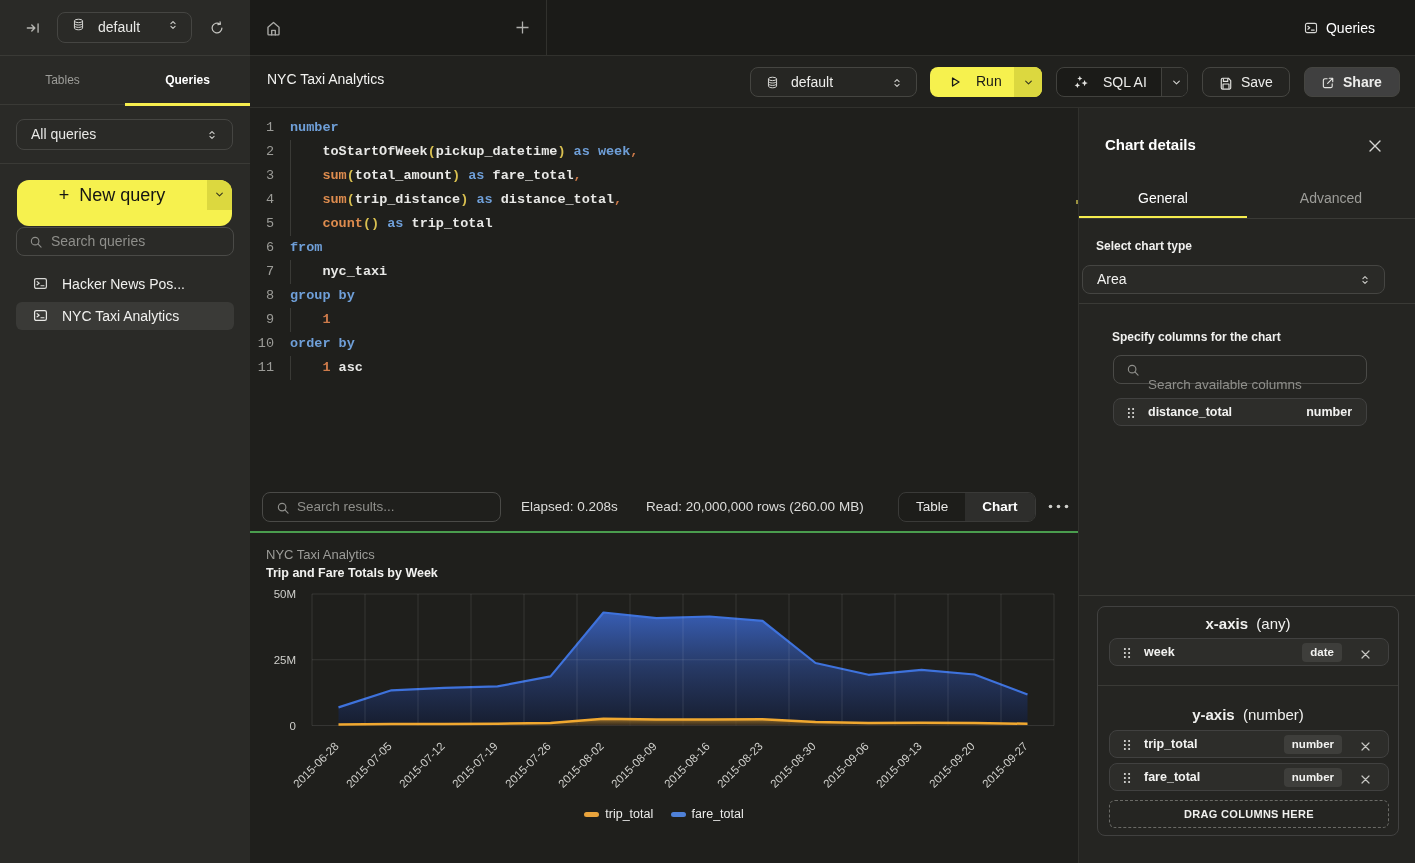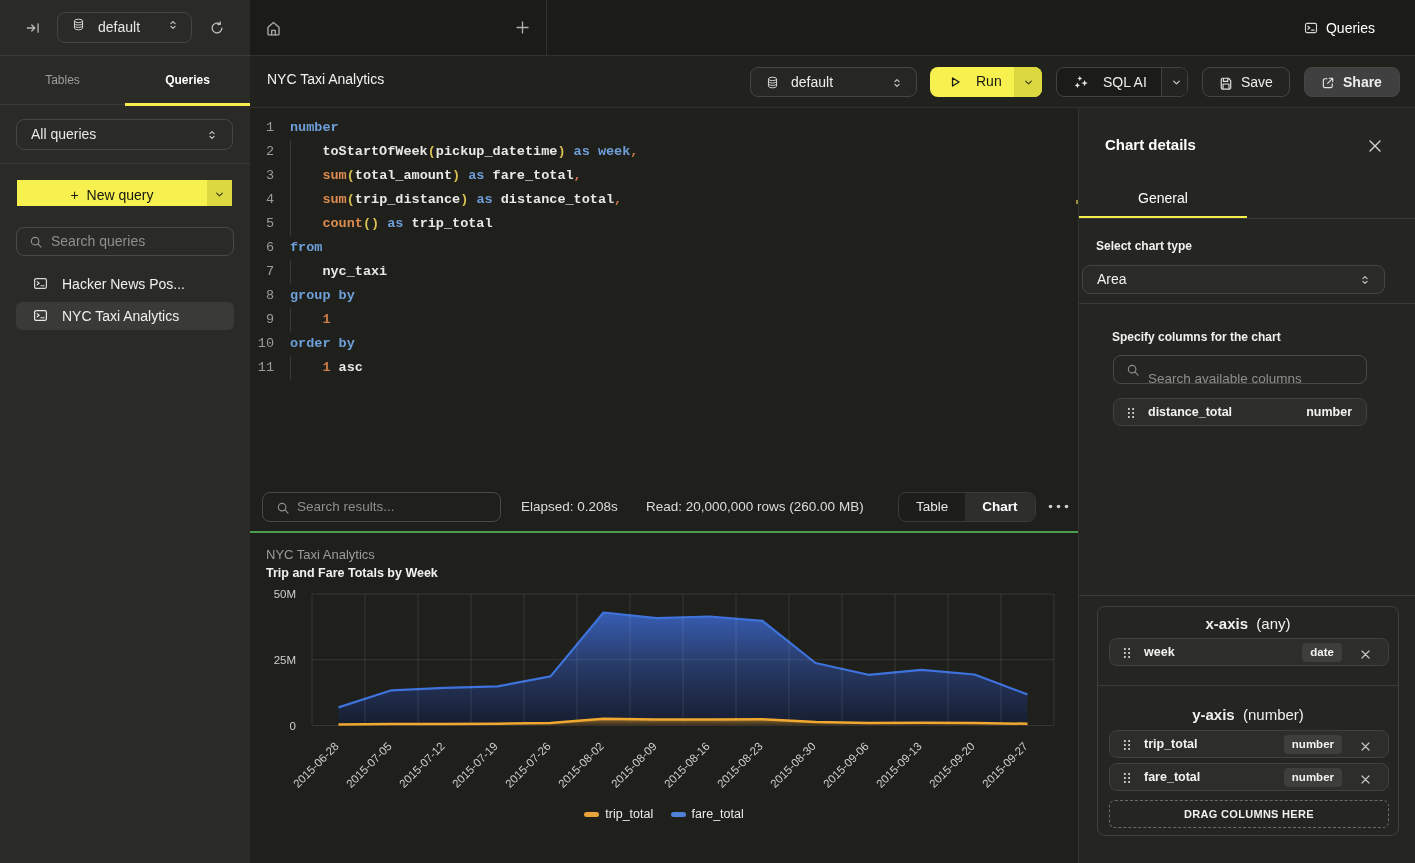--- a/index.html
+++ b/index.html
@@ -13,22 +13,22 @@
   #db-select { left:57px; top:12px; width:135px; height:31px; border:1px solid #454542;
     border-radius:8px; background:#2a2a27; color:#e8e8e6; font-size:14px; }
   .lp-tabs { top:56px; left:0; width:250px; height:49px; border-bottom:1px solid #3a3a36; }
   .lp-tab { width:125px; height:48px; float:left; text-align:center; line-height:48px;
     font-size:12px; color:#9d9d99; }
   .lp-tab.active { color:#fff; font-weight:bold; }
   #tab-underline { left:125px; top:103px; width:125px; height:3px; background:#f6ed4e; }
   #allq { left:16px; top:119px; width:217px; height:31px; border:1px solid #454542;
     border-radius:8px; color:#e8e8e6; font-size:14px; }
   #lp-div1 { left:0; top:163px; width:250px; height:1px; background:#3a3a36; }
-  #newq { left:17px; top:180px; width:215px; height:26px; border-radius:0;
-    background:#f6f14e; color:#151513; font-size:14px; overflow:hidden; }
+  #newq { left:17px; top:180px; width:215px; height:46px; border-radius:12px;
+    background:#f6f14e; color:#151513; font-size:18px; overflow:hidden; }
   #newq .main { position:absolute; left:0; top:0; width:190px; height:30px; line-height:30px;
     text-align:center; }
   #newq .drop { position:absolute; left:190px; top:0; width:25px; height:30px;
     background:#dcd83f; text-align:center; line-height:30px; }
   #searchq { left:16px; top:227px; width:218px; height:29px; border:1px solid #4a4a47;
     border-radius:8px; color:#8f8f8b; font-size:14px; }
   .q-item { left:16px; width:218px; height:28px; border-radius:6px; color:#f0f0ee;
     font-size:14px; line-height:28px; }
   .q-item .txt { margin-left:46px; }
   .q-item.sel { background:#3a3a37; }
@@ -394,36 +394,37 @@
       </svg>
     <div id="legend"><span class="sw" style="background:#e8a33c;"></span>trip_total&nbsp;&nbsp;&nbsp;&nbsp;&nbsp;<span class="sw" style="background:#4f81d8;"></span>fare_total</div>
   </div>
 
   <div id="rightpanel" class="abs">
     <div id="rp-title">Chart details</div>
     <div id="rp-close"><svg width="14" height="14" viewBox="0 0 14 14" stroke="#d6d6d3" stroke-width="1.4" stroke-linecap="round">
           <path d="M2 2l10 10M12 2L2 12"></path>
         </svg></div>
     <div class="rp-tab" style="left:0;color:#fff;">General</div>
+    <div class="rp-tab" style="left:168px;color:#9d9d99;">Advanced</div>
     <div id="rp-underline"></div>
     <div id="rp-tabborder"></div>
     <div class="rp-label" style="left:17px;top:131px;">Select chart type</div>
     <div id="area-select">
         <span style="position:absolute;left:14px;top:5px;">Area</span>
         <svg style="position:absolute;left:276px;top:8px;" width="12" height="12" viewBox="0 0 16 16" stroke="#d0d0cd" fill="none">
           <use href="#sym-updown"></use>
         </svg>
       </div>
     <div class="rp-div" style="top:195px;"></div>
     <div class="rp-label" style="left:33px;top:222px;">Specify columns for the chart</div>
     <div id="searchcol">
         <svg style="position:absolute;left:12px;top:7px;" width="14" height="14" viewBox="0 0 16 16" stroke="#8f8f8b" fill="none">
           <use href="#sym-search"></use>
         </svg>
-        <span style="position:absolute;left:34px;top:15px;">Search available columns</span>
+        <span style="position:absolute;left:34px;top:21px;">Search available columns</span>
       </div>
     <div class="chip" style="left:34px;top:290px;width:254px;">
       <svg style="position:absolute;left:10px;top:7px;" width="14" height="14" viewBox="0 0 16 16" fill="#e8e8e5">
           <use href="#sym-dots"></use>
         </svg>
         <span class="nm">distance_total</span>
       <span style="position:absolute;right:14px;top:0;line-height:26px;">number</span>
     </div>
     <div class="rp-div" style="top:487px;"></div>
     <div id="axisbox">

